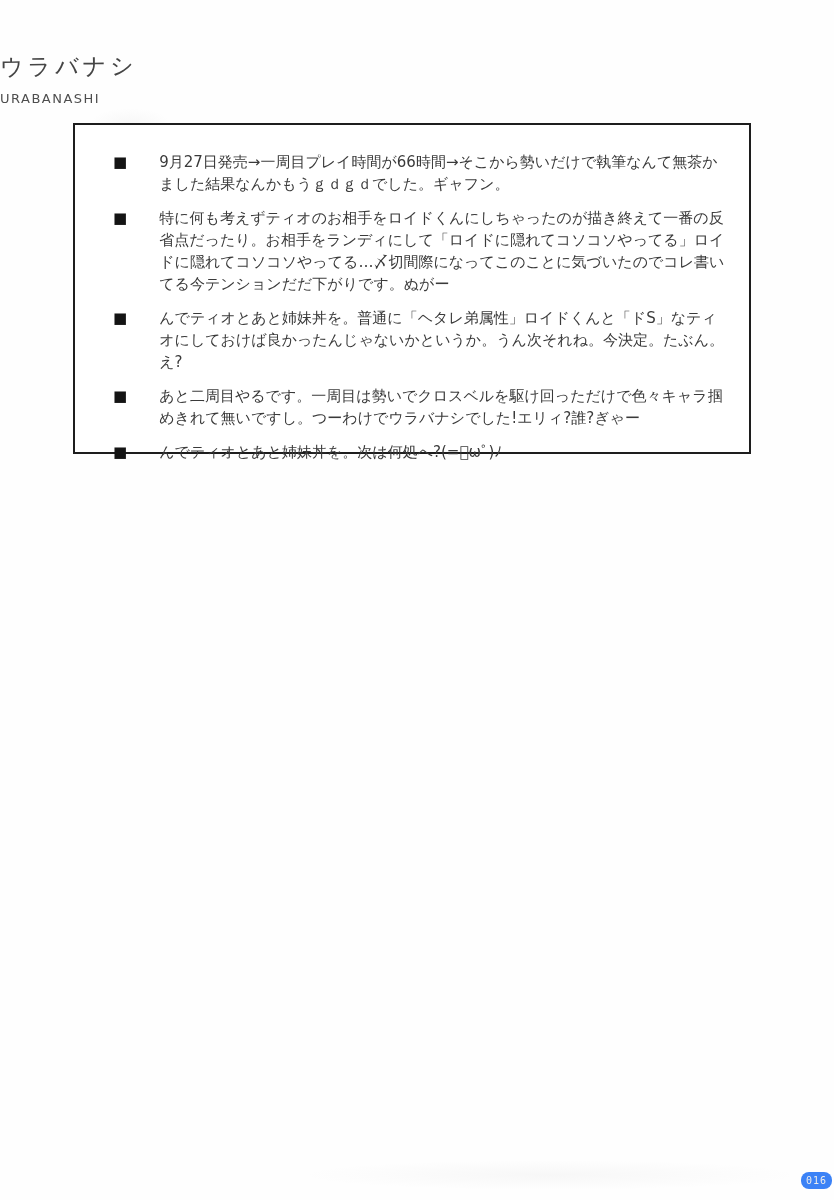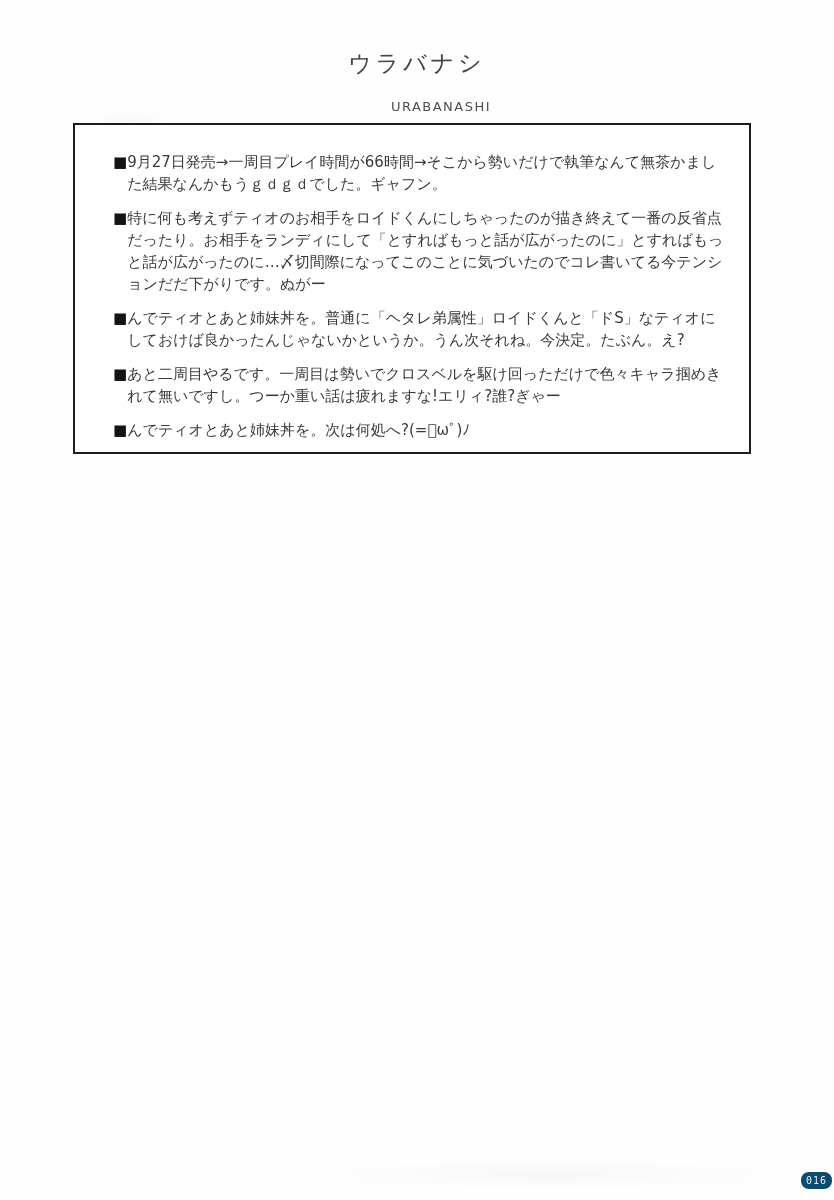--- a/index.html
+++ b/index.html
@@ -22,37 +22,35 @@
   }
   .smudge-1 { left: 90px; top: 108px; width: 80px; height: 30px; }
   .smudge-3 { left: 300px; top: 1160px; width: 500px; height: 30px; }
 
   
   .title-block {
     position: absolute;
     top: 48px;
     left: 0;
     width: 834px;
-    text-align: center;
     color: #474747;
   }
   .title-kana {
     font-size: 23px;
     font-weight: 400;
     letter-spacing: 4px;
     color: #454545;
     transform: rotate(-0.5deg);
   }
   .title-romaji {
-    margin-top: 20px;
+    margin-top: 12px;
     font-size: 13px;
     letter-spacing: 1.5px;
     color: #4e4e4e;
     font-weight: 400;
-    padding-left: 48px;
   }
 
   
   .afterword-box {
     position: absolute;
     left: 73px;
     top: 123px;
     width: 678px;
     height: 331px;
     border: 2px solid #1d1d1d;
@@ -66,30 +64,31 @@
     color: #3a3a3a;
     font-size: 15px;
     line-height: 22px;
   }
   .para .bullet {
     flex: 0 0 auto;
     color: #141414;
   }
   .para .para-text {
     flex: 1 1 auto;
+    margin-left: 32px;
   }
 
   
   .page-badge {
     position: absolute;
     right: 2px;
     bottom: 11px;
     min-width: 31px;
     height: 17px;
-    background: #0c4a6e;
+    background: #3b82f6;
     color: #ededed;
     border-radius: 8px;
     font-family: "DejaVu Sans Mono", monospace;
     font-size: 10px;
     line-height: 17px;
     text-align: center;
     letter-spacing: 1px;
     padding: 0 5px;
   }
 </style>
@@ -104,29 +103,29 @@
   <div class="title-romaji">URABANASHI</div>
 </header>
 
 <section class="afterword-box">
   <div class="para">
     <span class="bullet">■</span>
     <span class="para-text">9月27日発売→一周目プレイ時間が66時間→そこから勢いだけで執筆なんて無茶かました結果なんかもうｇｄｇｄでした。ギャフン。</span>
   </div>
   <div class="para">
     <span class="bullet">■</span>
-    <span class="para-text">特に何も考えずティオのお相手をロイドくんにしちゃったのが描き終えて一番の反省点だったり。お相手をランディにして「とすればもっと話が広がったのに」とすればもっと話が広がったのに…〆切間際になってこのことに気づいたのでコレ書いてる今テンションだだ下がりです。ぬがー</span>
+    <span class="para-text">特に何も考えずティオのお相手をロイドくんにしちゃったのが描き終えて一番の反省点だったり。お相手をランディにして「ロイドに隠れてコソコソやってる」ロイドに隠れてコソコソやってる…〆切間際になってこのことに気づいたのでコレ書いてる今テンションだだ下がりです。ぬがー</span>
   </div>
   <div class="para">
     <span class="bullet">■</span>
     <span class="para-text">んでティオとあと姉妹丼を。普通に「ヘタレ弟属性」ロイドくんと「ドS」なティオにしておけば良かったんじゃないかというか。うん次それね。今決定。たぶん。え?</span>
   </div>
   <div class="para">
     <span class="bullet">■</span>
-    <span class="para-text">あと二周目やるです。一周目は勢いでクロスベルを駆け回っただけで色々キャラ掴めきれて無いですし。つーか重い話は疲れますな!エリィ?誰?ぎゃー</span>
+    <span class="para-text">あと二周目やるです。一周目は勢いでクロスベルを駆け回っただけで色々キャラ掴めきれて無いですし。つーわけでウラバナシでした!エリィ?誰?ぎゃー</span>
   </div>
   <div class="para">
     <span class="bullet">■</span>
     <span class="para-text">んでティオとあと姉妹丼を。次は何処へ?(=ﾟωﾟ)ﾉ</span>
   </div>
 </section>
 
 <div class="page-badge">016</div>
 
 </body></html>

